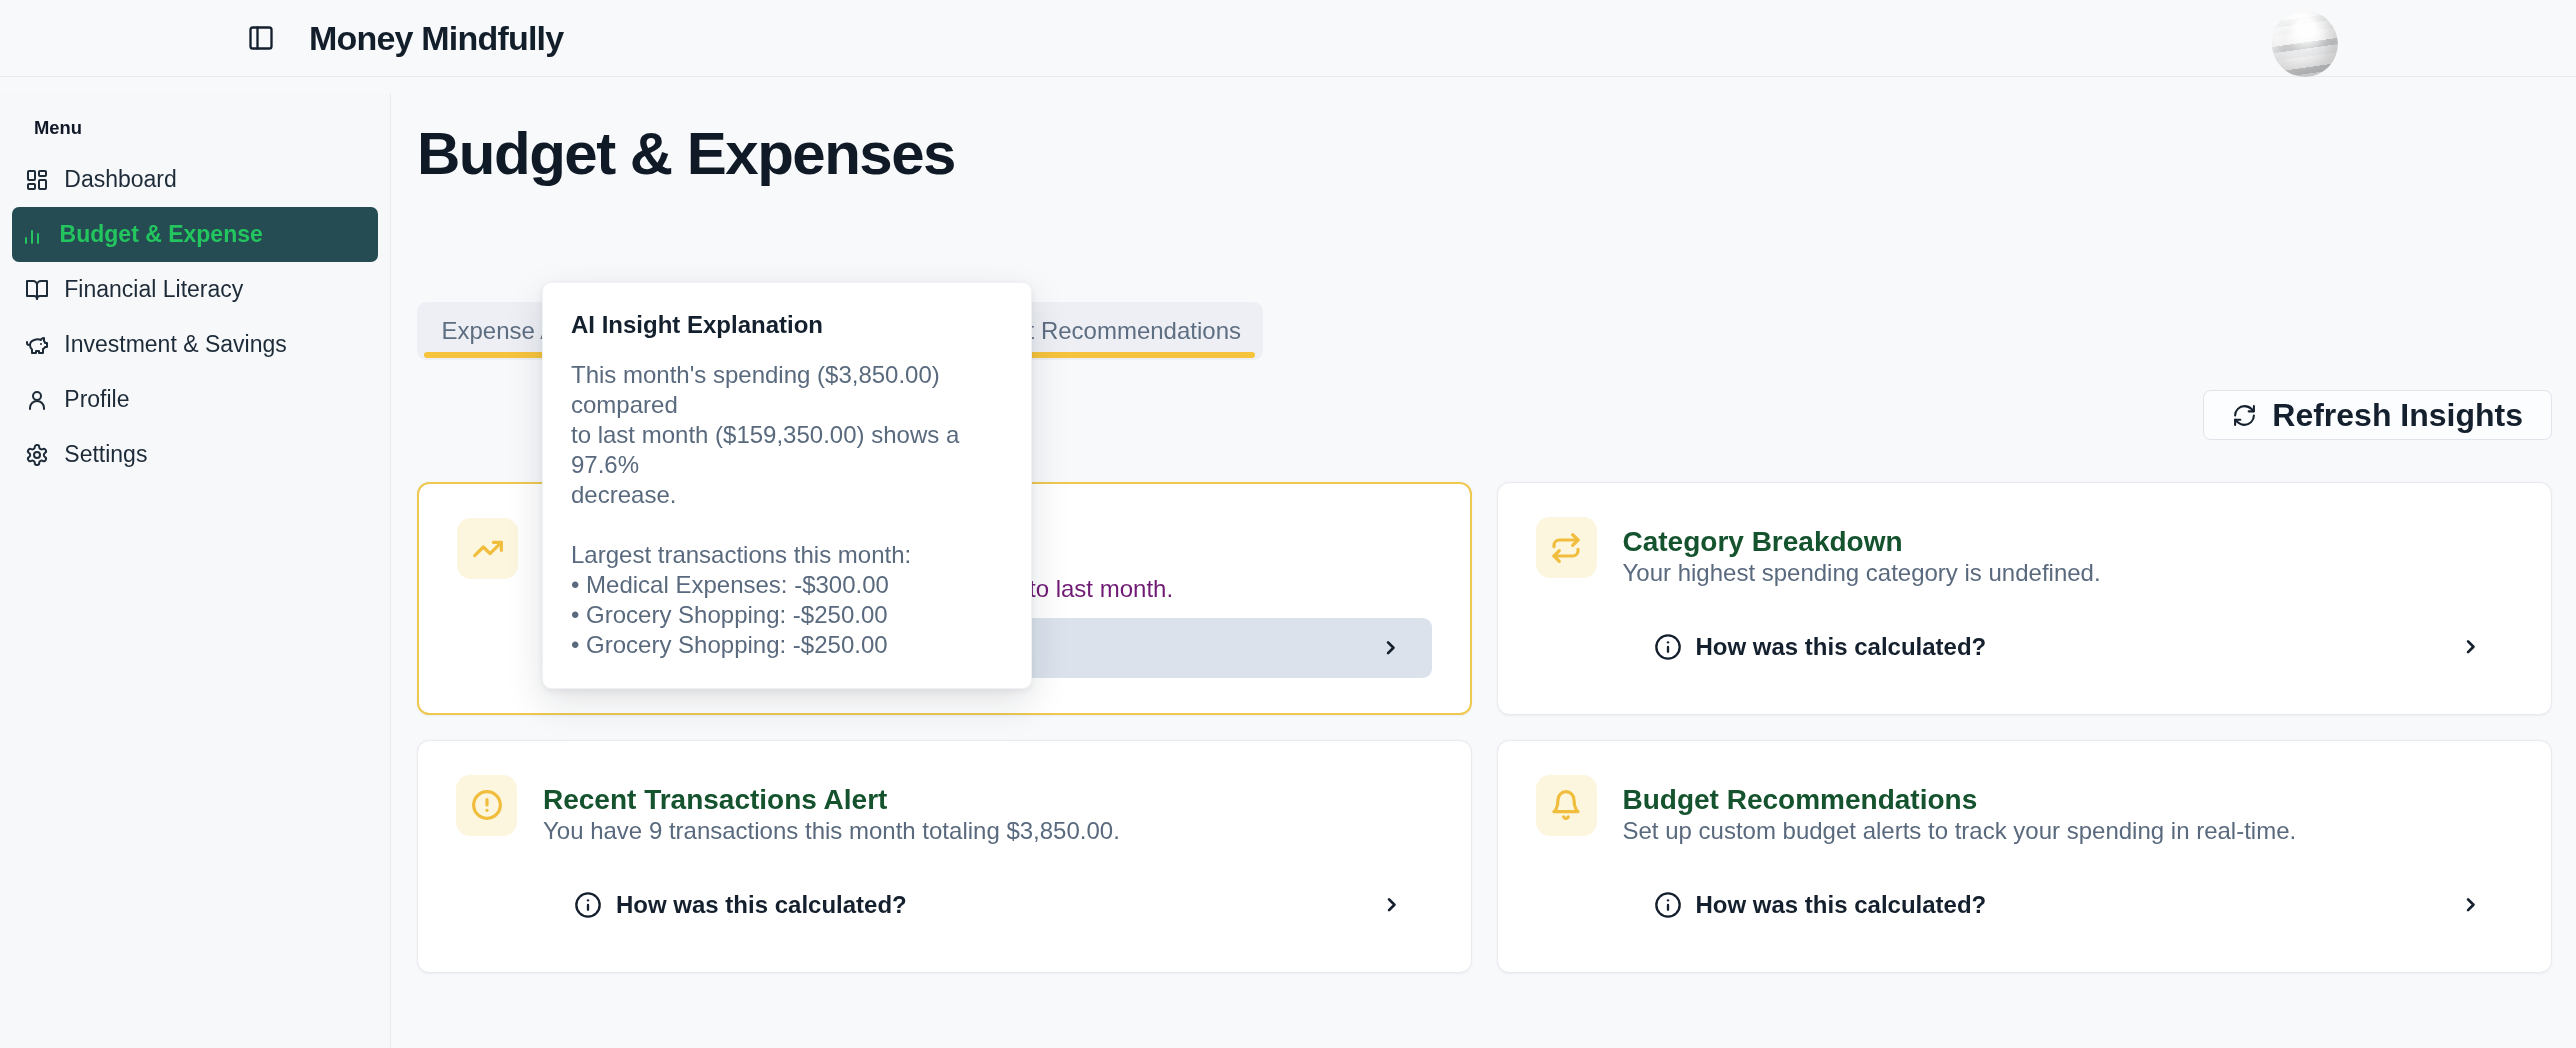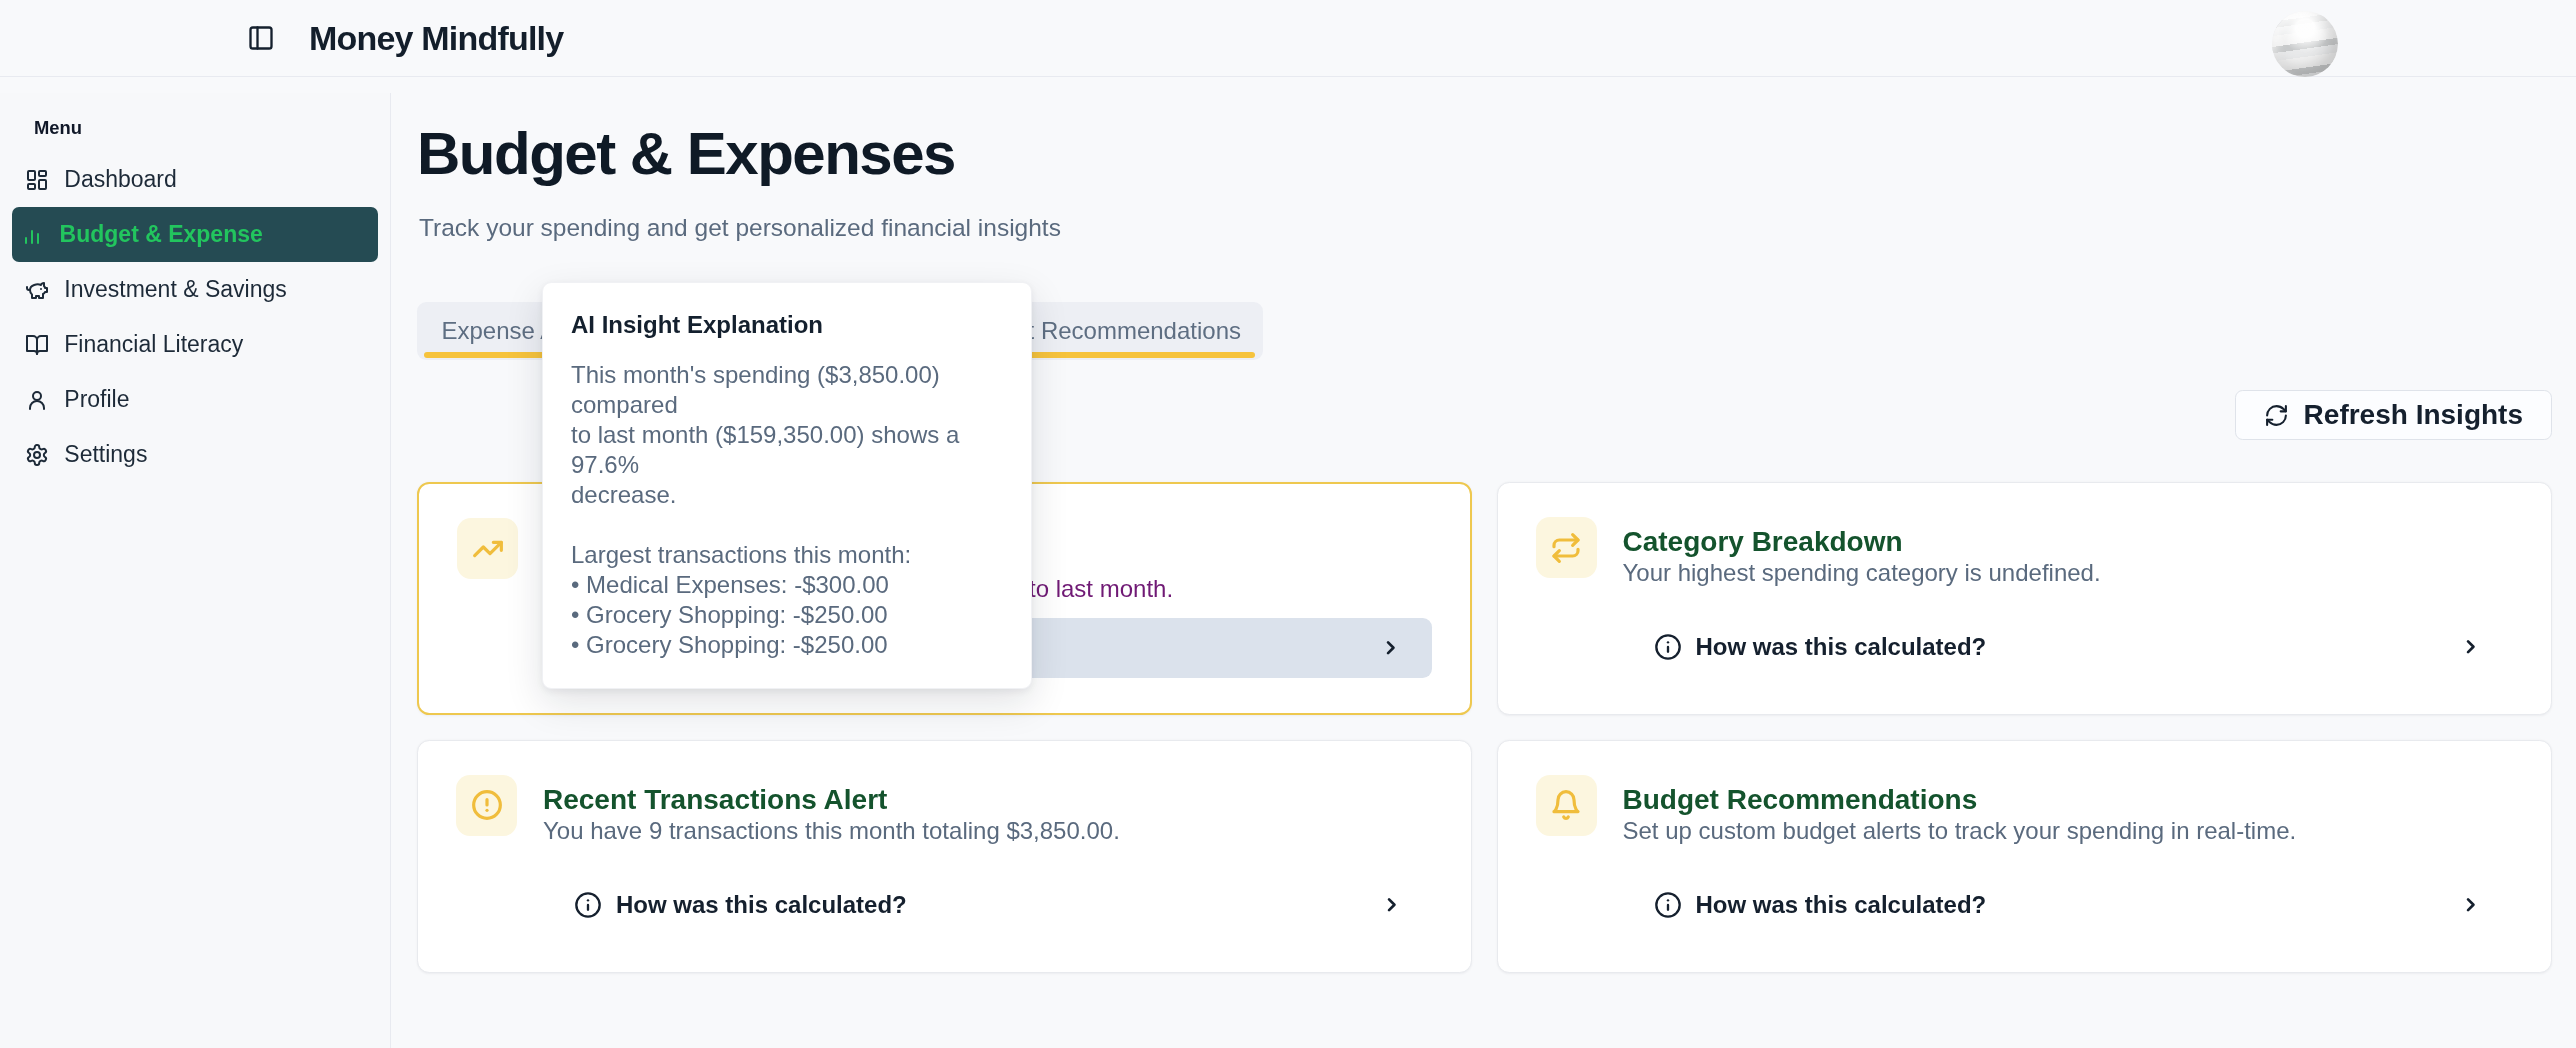--- a/index.html
+++ b/index.html
@@ -74,21 +74,21 @@
   .tab-label.right { right: 22px; }
   .tab-underline {
     position: absolute; left: 7px; right: 7.7px; bottom: 2.3px; height: 5.4px;
     background: #f6c33c; border-radius: 3.1px;
   }
 
   .refresh-btn {
     position: absolute; top: 297px; right: 24px; height: 50px; padding: 16px 28px;
     display: flex; align-items: center; gap: 15px;
     background: #fcfdff; border: 0.8px solid #dfe3ea; border-radius: 7.7px;
-    font-size: 28px; font-weight: 700; color: #15202e; cursor: pointer;
+    font-size: 32px; font-weight: 700; color: #15202e; cursor: pointer;
     font-family: inherit;
   }
   .refresh-btn svg { width: 25px; height: 25px; }
 
   .cards {
     position: absolute; left: 26px; top: 389px; right: 24.5px;
     display: grid; grid-template-columns: 1fr 1fr; grid-template-rows: 233px 233px; gap: 24.5px;
   }
   .card {
     position: relative; background: #ffffff;
@@ -162,60 +162,59 @@
           <path d="M6 20v-5"></path>
             <path d="M12 20V8"></path>
             <path d="M18 20v-9"></path>
         </svg>
       </span>
       <span>Budget &amp; Expense</span>
     </div>
     <div class="nav-item">
       <span>
         <svg viewBox="0 0 24 24" width="24" height="24" fill="none" stroke="currentColor" stroke-width="2" stroke-linecap="round" stroke-linejoin="round">
+          <path d="M2 3h6a4 4 0 0 1 4 4v14a3 3 0 0 0-3-3H2z"></path>
+            <path d="M22 3h-6a4 4 0 0 0-4 4v14a3 3 0 0 1 3-3h7z"></path>
+        </svg>
+      </span>
+      <span>Financial Literacy</span>
+    </div>
+    <div class="nav-item">
+      <span>
+        <svg viewBox="0 0 24 24" width="24" height="24" fill="none" stroke="currentColor" stroke-width="2" stroke-linecap="round" stroke-linejoin="round">
           <path d="M19 5c-1.5 0-2.8 1.4-3 2-3.5-1.5-11-.3-11 5 0 1.8 0 3 2 4.5V20h4v-2h3v2h4v-4c1-.5 1.7-1 2-2h2v-4h-2c0-1-.5-1.5-1-2V5z"></path>
           <path d="M2 9v1c0 1.1.9 2 2 2h1"></path>
             <path d="M16 11h.01"></path>
         </svg>
       </span>
       <span>Investment &amp; Savings</span>
     </div>
     <div class="nav-item">
       <span>
         <svg viewBox="0 0 24 24" width="24" height="24" fill="none" stroke="currentColor" stroke-width="2" stroke-linecap="round" stroke-linejoin="round">
-          <path d="M2 3h6a4 4 0 0 1 4 4v14a3 3 0 0 0-3-3H2z"></path>
-            <path d="M22 3h-6a4 4 0 0 0-4 4v14a3 3 0 0 1 3-3h7z"></path>
-        </svg>
-      </span>
-      <span>Financial Literacy</span>
-    </div>
-    <div class="nav-item">
-      <span>
-        <svg viewBox="0 0 24 24" width="24" height="24" fill="none" stroke="currentColor" stroke-width="2" stroke-linecap="round" stroke-linejoin="round">
           <circle cx="12" cy="8" r="4"></circle>
             <path d="M5 21v-1a7 7 0 0 1 14 0v1"></path>
         </svg>
       </span>
       <span>Profile</span>
     </div>
     <div class="nav-item">
       <span>
         <svg viewBox="0 0 24 24" width="24" height="24" fill="none" stroke="currentColor" stroke-width="2" stroke-linecap="round" stroke-linejoin="round">
           <path d="M12.22 2h-.44a2 2 0 0 0-2 2v.18a2 2 0 0 1-1 1.73l-.43.25a2 2 0 0 1-2 0l-.15-.08a2 2 0 0 0-2.73.73l-.22.38a2 2 0 0 0 .73 2.73l.15.1a2 2 0 0 1 1 1.72v.51a2 2 0 0 1-1 1.74l-.15.09a2 2 0 0 0-.73 2.73l.22.38a2 2 0 0 0 2.73.73l.15-.08a2 2 0 0 1 2 0l.43.25a2 2 0 0 1 1 1.73V20a2 2 0 0 0 2 2h.44a2 2 0 0 0 2-2v-.18a2 2 0 0 1 1-1.73l.43-.25a2 2 0 0 1 2 0l.15.08a2 2 0 0 0 2.73-.73l.22-.39a2 2 0 0 0-.73-2.73l-.15-.08a2 2 0 0 1-1-1.74v-.5a2 2 0 0 1 1-1.74l.15-.09a2 2 0 0 0 .73-2.73l-.22-.38a2 2 0 0 0-2.73-.73l-.15.08a2 2 0 0 1-2 0l-.43-.25a2 2 0 0 1-1-1.73V4a2 2 0 0 0-2-2z"></path>
           <circle cx="12" cy="12" r="3"></circle>
         </svg>
       </span>
       <span>Settings</span>
     </div>
   </nav>
 </aside>
 
 <main class="main">
   <h1 class="page-title">Budget &amp; Expenses</h1>
-  <div class="page-subtitle">Track your spending and get personalized financial insights</div>
 
   <div class="tabs">
     <button class="tab-label left">Expense Analysis</button>
     <button class="tab-label right">Product Recommendations</button>
     <div class="tab-underline"></div>
   </div>
 
   <button class="refresh-btn">
     <span>
       <svg viewBox="0 0 24 24" width="25" height="25" fill="none" stroke="currentColor" stroke-width="2" stroke-linecap="round" stroke-linejoin="round">

